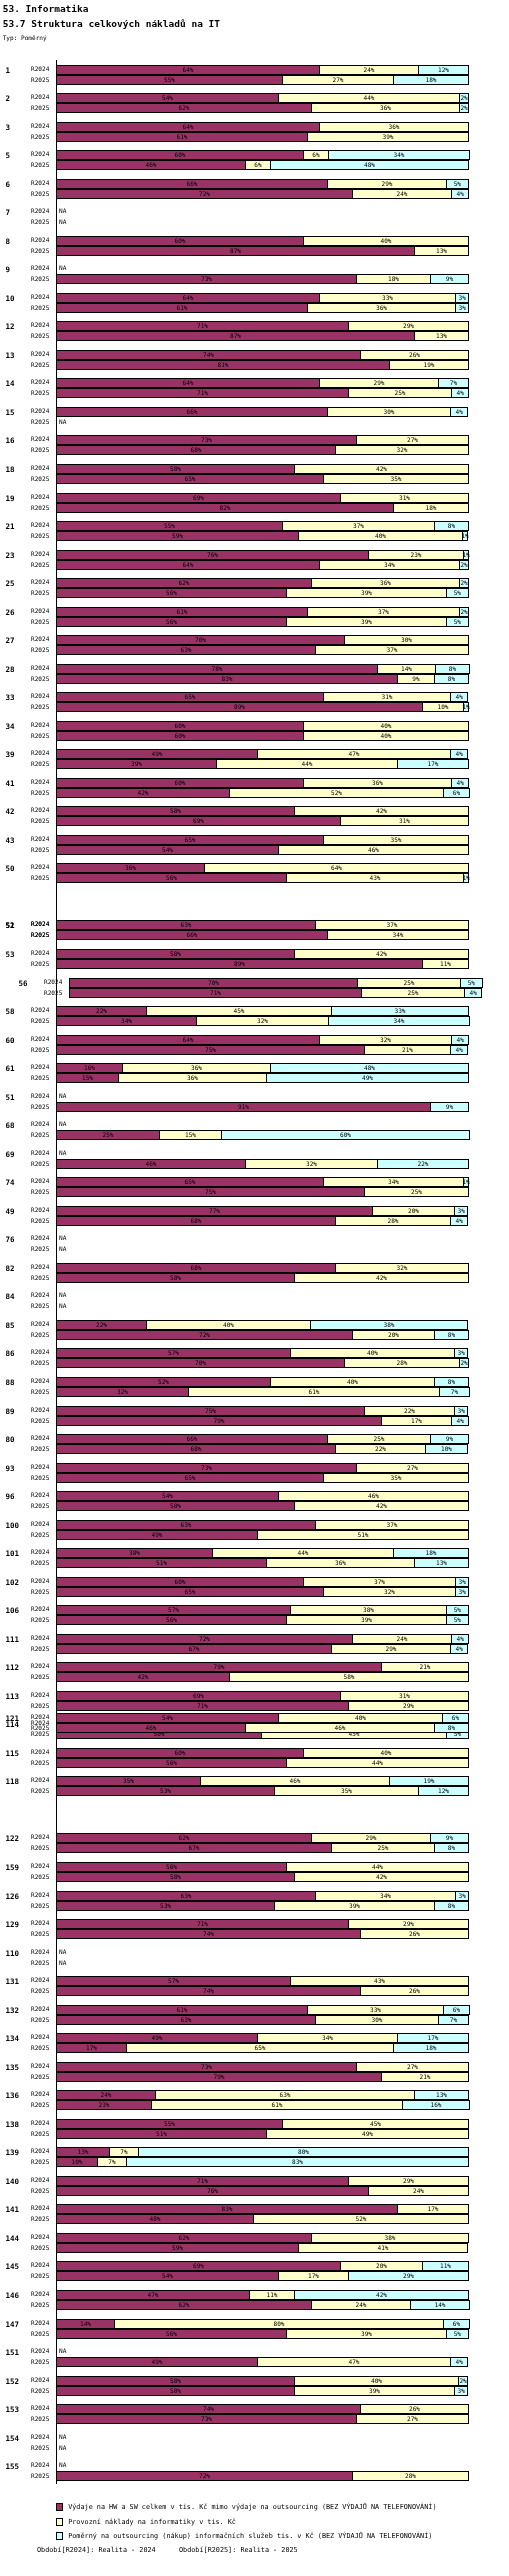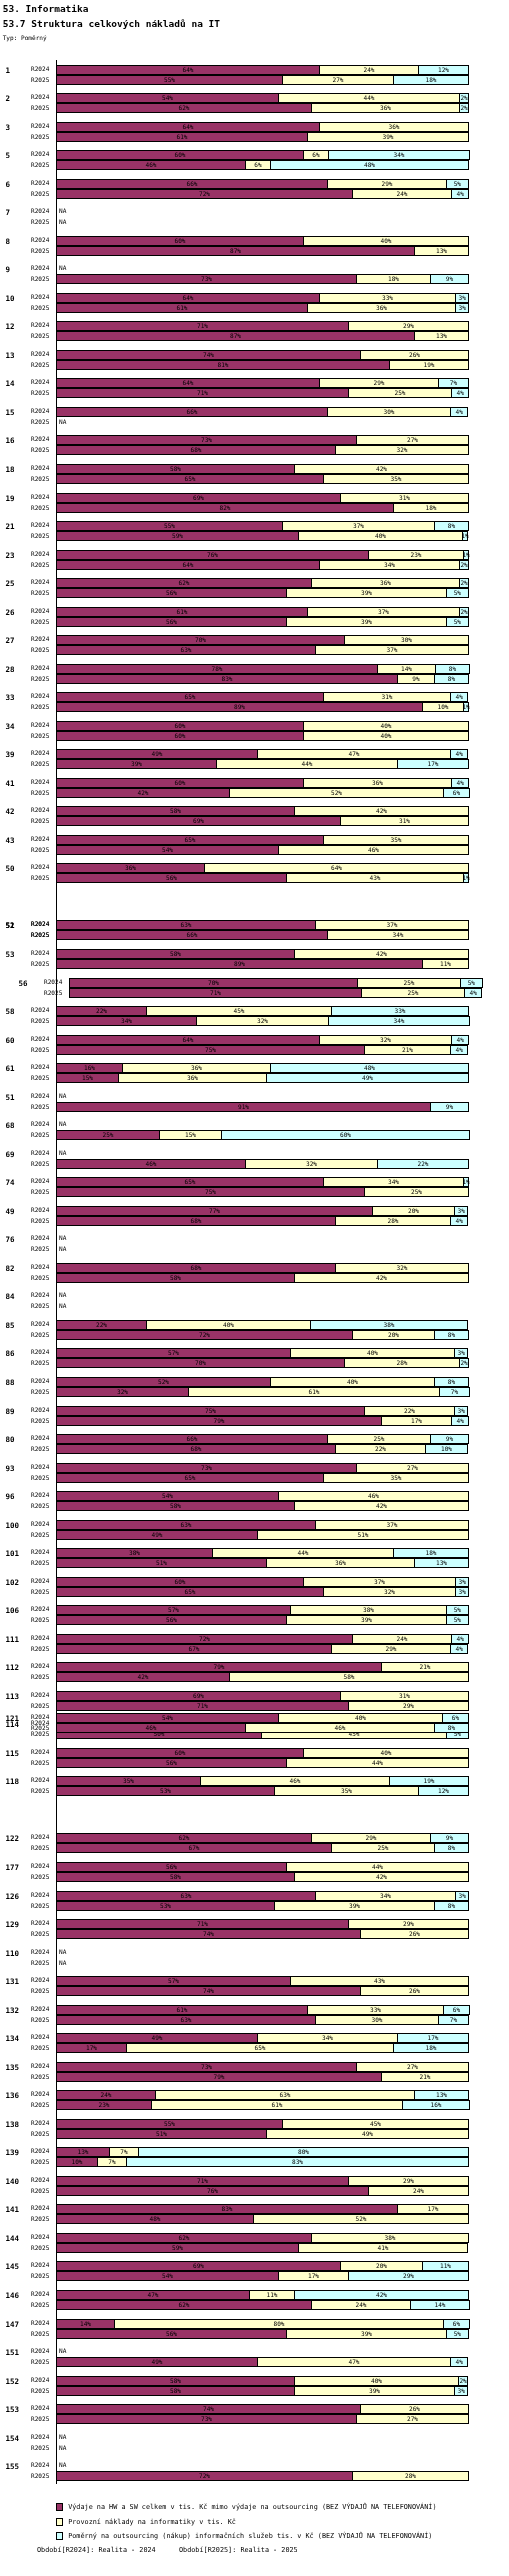--- a/index.html
+++ b/index.html
@@ -1478,21 +1478,21 @@
           </div>
           <div class="seg seg-border" style="width: 103px; background: rgb(255, 255, 204);">
             <span>25%</span>
           </div>
           <div class="seg" style="width: 33px; background: rgb(204, 255, 255);">
             <span>8%</span>
           </div>
         </div>
       </div>
       <div class="row-group" style="top: 1862px;">
-        <div class="row-num">177</div>
+        <div class="row-num">159</div>
         <div class="series-label" style="top: 1.4px;">R2024</div>
         <div class="bar" style="top: 0px;">
           <div class="seg seg-border" style="width: 230px; background: rgb(153, 51, 102);">
             <span>56%</span>
           </div>
           <div class="seg" style="width: 181px; background: rgb(255, 255, 204);">
             <span>44%</span>
           </div>
         </div>
         <div class="series-label" style="top: 11.5px;">R2025</div>

